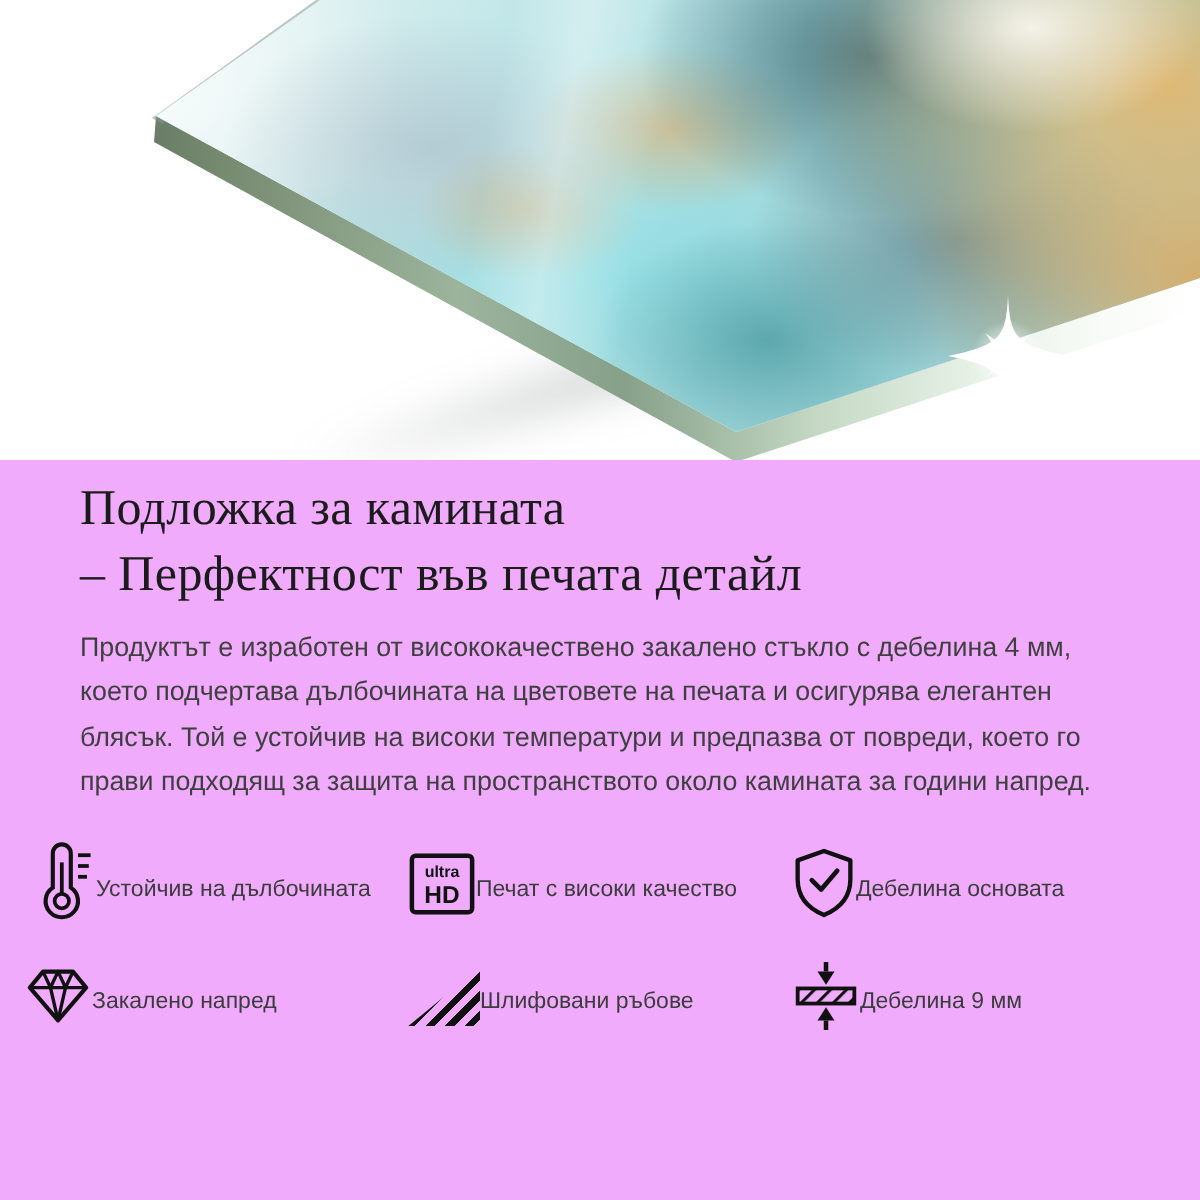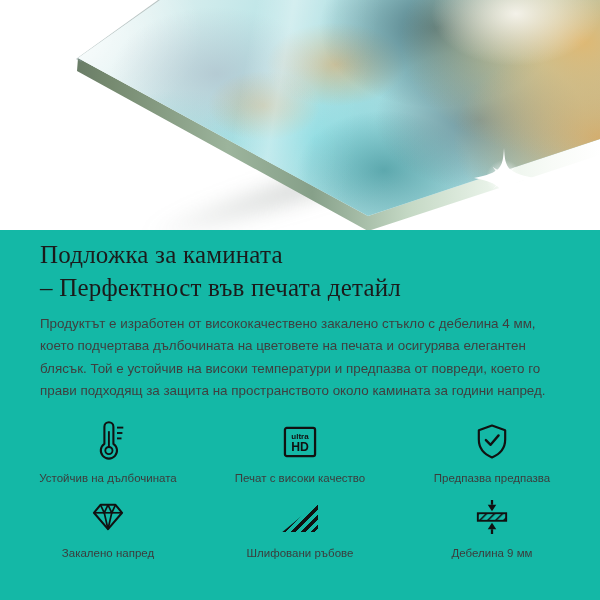--- a/index.html
+++ b/index.html
@@ -1,16 +1,16 @@
 <!DOCTYPE html>
 <html><head>
 <meta charset="utf-8">
 <style>
   html,body{margin:0;padding:0;background:#fff;}
-  .page{width:600px;height:600px;position:relative;background:#14b8a6;overflow:hidden;
+  .page{width:600px;height:600px;position:relative;background:#f0abfc;overflow:hidden;
         font-family:"Liberation Sans",sans-serif;}
 
   
   .hero{position:relative;width:600px;height:230px;overflow:hidden;background:#fff;}
   .glass-shadow{position:absolute;left:60px;top:160px;width:500px;height:52px;
         background:radial-gradient(50% 50% at 50% 50%, rgba(100,110,105,.30), rgba(100,110,105,0) 70%);
         transform:rotate(-17deg);filter:blur(9px);z-index:1;}
   .glass-shadow2{position:absolute;left:60px;top:90px;width:280px;height:36px;
         background:radial-gradient(50% 50% at 50% 50%, rgba(100,110,105,.22), rgba(100,110,105,0) 70%);
         transform:rotate(28deg);filter:blur(8px);z-index:1;}
@@ -43,21 +43,21 @@
                    rgba(255,255,255,.06) 53%, rgba(255,255,255,0) 60%);}
   .sparkle{position:absolute;left:468px;top:142px;z-index:4;}
 
   
   .heading{margin:8px 40px 0;font-family:"Liberation Serif",serif;font-weight:400;
         font-size:25px;line-height:33px;color:#1b1b1b;letter-spacing:.2px;}
   .description{margin:9px 40px 16px;max-width:522px;font-size:13.4px;line-height:22.4px;color:#3f3f3f;}
 
   
   .features{display:grid;grid-template-columns:repeat(3,1fr);row-gap:10px;margin:6px 12px 0;}
-  .feature{display:flex;flex-direction:column;align-items:center;}
+  .feature{display:flex;flex-direction:row;align-items:center;}
   .icon-box{height:46px;display:flex;align-items:center;justify-content:center;}
   .feature-label{margin-top:7px;font-size:11.5px;color:#3c3c3c;}
   .icon-stroke{stroke:#111;fill:none;}
   .stripes{width:36px;height:31px;clip-path:polygon(0% 100%,100% 5%,100% 100%);
         background:repeating-linear-gradient(135deg,#111 0 3.2px,transparent 3.2px 7px);}
   .ultra-text{font-family:"Liberation Sans",sans-serif;font-weight:bold;fill:#111;}
 </style>
 </head>
 <body>
 
@@ -113,21 +113,21 @@
       <div class="feature-label">Печат с високи качество</div>
     </div>
 
     <div class="feature">
       <div class="icon-box">
         <svg width="32" height="37" viewBox="0 0 34 38">
           <path class="icon-stroke" stroke-width="2.3" stroke-linejoin="round" d="M17 2 L31 7 V17 C31 26.5 25.5 32.5 17 36 C8.5 32.5 3 26.5 3 17 V7 Z"></path>
           <polyline class="icon-stroke" stroke-width="2.5" stroke-linecap="round" stroke-linejoin="round" points="10.5 17.5 15.5 22.5 24 12.5"></polyline>
         </svg>
       </div>
-      <div class="feature-label">Предпазва предпазва</div>
+      <div class="feature-label">Дебелина основата</div>
     </div>
 
     <div class="feature">
       <div class="icon-box">
         <svg width="34" height="30" viewBox="0 0 36 32">
           <path class="icon-stroke" stroke-width="2.2" stroke-linejoin="round" d="M10 3 H26 L33 11.5 L18 29 L3 11.5 Z"></path>
           <path class="icon-stroke" stroke-width="1.8" stroke-linejoin="round" d="M3 11.5 H33"></path>
           <path class="icon-stroke" stroke-width="1.8" stroke-linejoin="round" d="M10 3 L14 11.5 L18 3 L22 11.5 L26 3"></path>
           <path class="icon-stroke" stroke-width="1.8" stroke-linejoin="round" d="M14 11.5 L18 29 M22 11.5 L18 29"></path>
         </svg>

